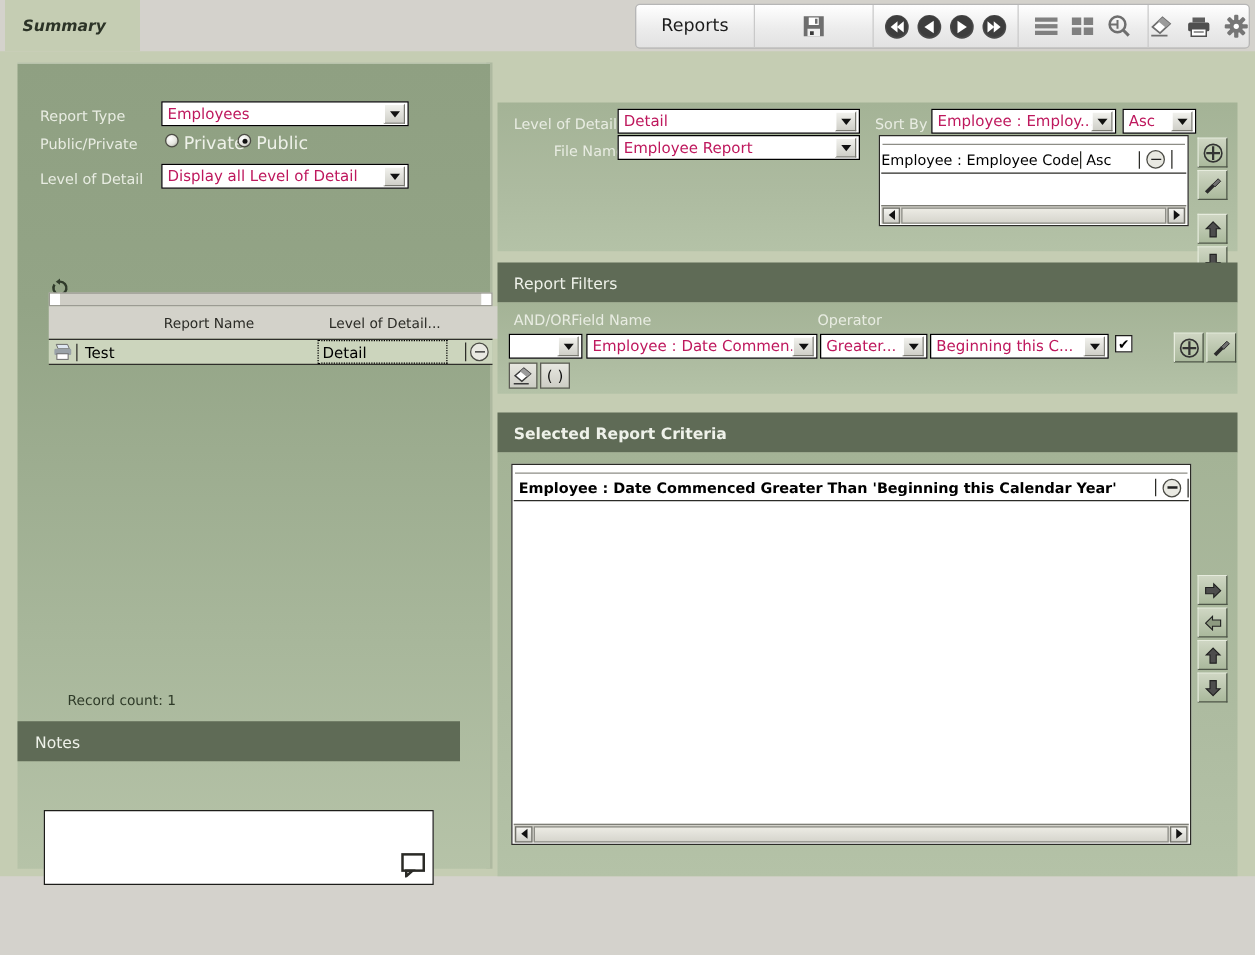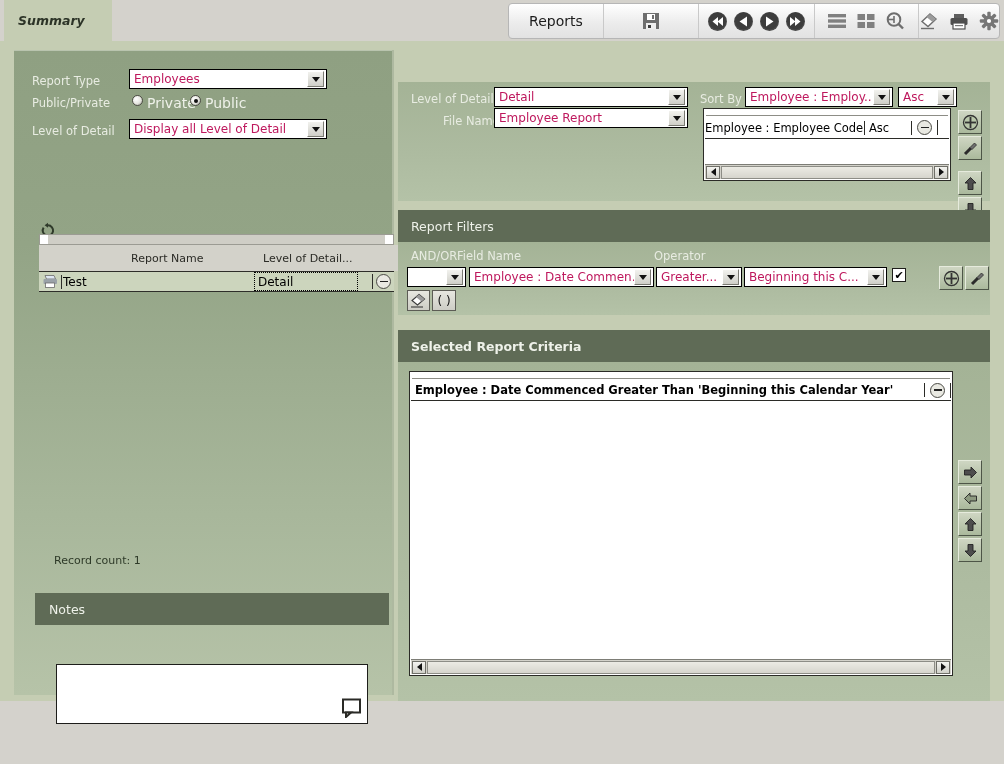--- a/index.html
+++ b/index.html
@@ -49,21 +49,21 @@
     background:#c5cdb3;
   }
 
   
   #left-panel {
     position:absolute; left:14px; top:9px; width:378px; height:645px;
     background:linear-gradient(#8fa082 0%, #93a486 30%, #a8b79b 72%, #b6c3a8 100%);
     border-top:1px solid #b9c4ae;
   }
   .lbl { color:#e8ece2; font-size:11.5px; }
-  #lp-form { position:absolute; left:0; top:4px; width:378px; height:90px; }
+  #lp-form { position:absolute; left:0; top:16px; width:378px; height:90px; }
   #lbl-report-type { position:absolute; left:18px; top:19px; }
   #lbl-public-private { position:absolute; left:18px; top:41px; }
   #lbl-level-detail { position:absolute; left:18px; top:69px; }
 
   .combo {
     background:#fff; border:1px solid #000;
     display:flex; align-items:center;
     font-size:12px; color:#be185d; padding-left:4px;
     height:20px; position:relative;
   }
@@ -111,39 +111,39 @@
   }
   #lp-header .h1 { position:absolute; left:92px; }
   #lp-header .h2 { position:absolute; left:224px; }
   #lp-row {
     position:absolute; left:0; top:37px; width:355px; height:21px;
     background:#ccd5bd; display:flex; align-items:center;
     border-top:1px solid #2e2e2a; border-bottom:1px solid #2e2e2a;
     font-size:12px; color:#000;
   }
   #lp-row .printer { width:22px; display:flex; justify-content:center; }
-  #lp-row .c-name { flex:1; border-left:1px solid #2e2e2a; padding-left:1px; }
+  #lp-row .c-name { flex:1; border-left:1px solid #2e2e2a; padding-left:6px; }
   #lp-row .c-detail {
     width:104px; border:1px dotted #000; height:19px;
     display:flex; align-items:center; padding-left:3px;
   }
   #lp-row .c-pad { width:14px; }
   #lp-row .c-del { width:22px; display:flex; justify-content:center; border-left:1px solid #2e2e2a; }
 
   .minusbtn {
     width:15px; height:15px; border-radius:50%;
     border:1px solid #4a4a44; background:#e9e9e2;
     display:flex; align-items:center; justify-content:center;
   }
   .minusbtn span { display:block; width:8px; height:1.5px; background:#222; }
 
   #record-count { position:absolute; left:40px; top:503px; font-size:11px; color:#2e3a28; }
 
   
-  #notes-panel { position:absolute; left:14px; top:552px; width:354px; height:110px;margin-left:21px; }
+  #notes-panel { position:absolute; left:14px; top:536px; width:354px; height:110px; }
   #notes-header {
     width:100%; height:32px; background:#5f6b56;
     display:flex; align-items:center; padding-left:14px;
     color:#eef1e9; font-size:12.5px;
   }
   #notes-box {
     position:absolute; left:21px; top:39px; width:312px; height:60px;
     background:#fff; border:1px solid #1d1d1a; position:relative;
   }
   #notes-balloon { position:absolute; right:4px; bottom:2px; }

